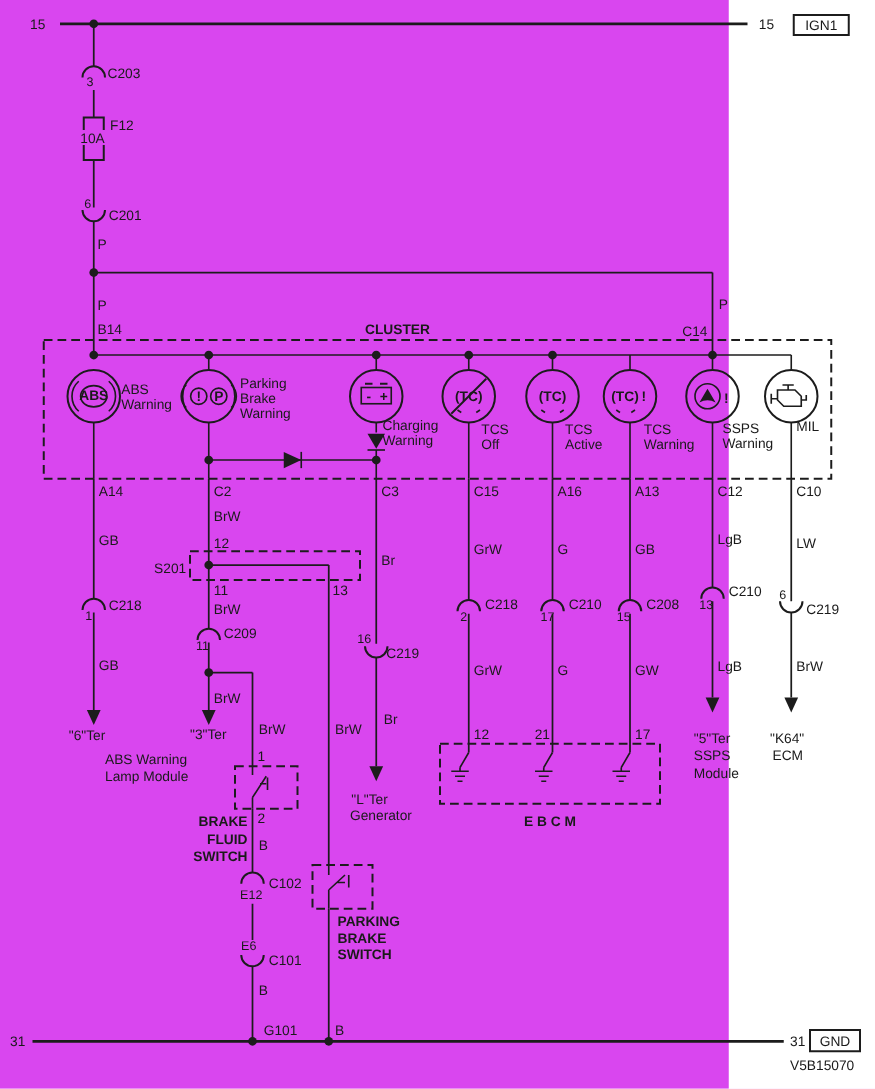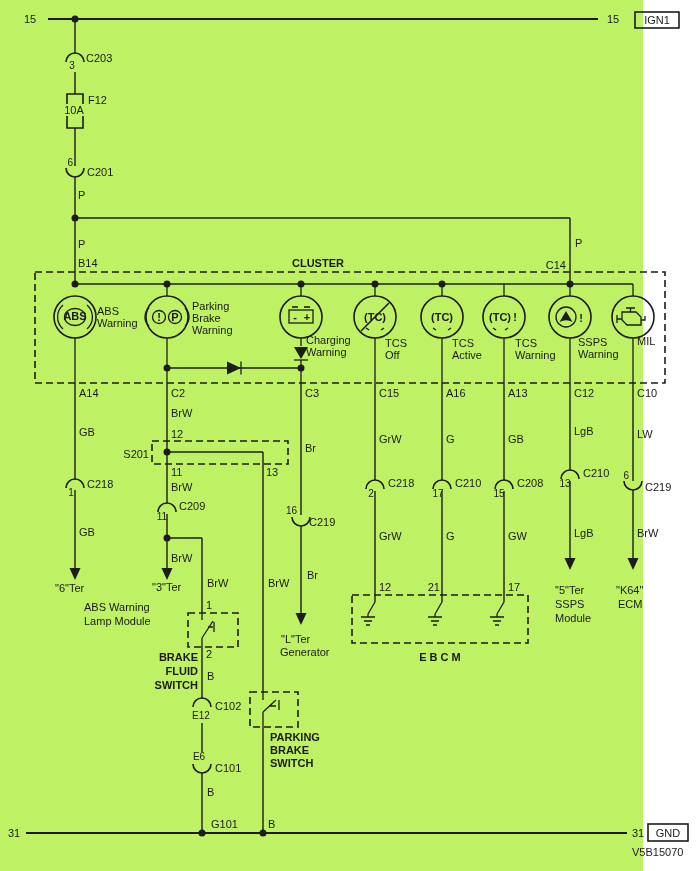--- a/index.html
+++ b/index.html
@@ -1,16 +1,16 @@
 <!DOCTYPE html>
 <html><head>
 <meta charset="utf-8">
 <style>
   html,body{margin:0;padding:0;background:#ffffff;}
-  .stage{position:relative;width:643px;height:871px;background:#bef264;font-family:"Liberation Sans",sans-serif;}
+  .stage{position:relative;width:583px;height:871px;background:#d946ef;font-family:"Liberation Sans",sans-serif;}
   svg{display:block;}
   .w{stroke:#1c1c1c;stroke-width:1.4;fill:none;}
   .r{stroke:#1c1c1c;stroke-width:2.2;fill:none;}
   .sym{stroke:#1c1c1c;stroke-width:1.6;fill:none;}
   .sym2{stroke:#1c1c1c;stroke-width:1.3;fill:none;}
   .dash{stroke:#1c1c1c;stroke-width:1.6;fill:none;stroke-dasharray:7 4;}
   .dot{fill:#1c1c1c;stroke:none;}
   .arr{fill:#1c1c1c;stroke:none;}
   text{fill:#1a1a1a;font-family:"Liberation Sans",sans-serif;font-size:11px;}
   .t10{font-size:10px;}

